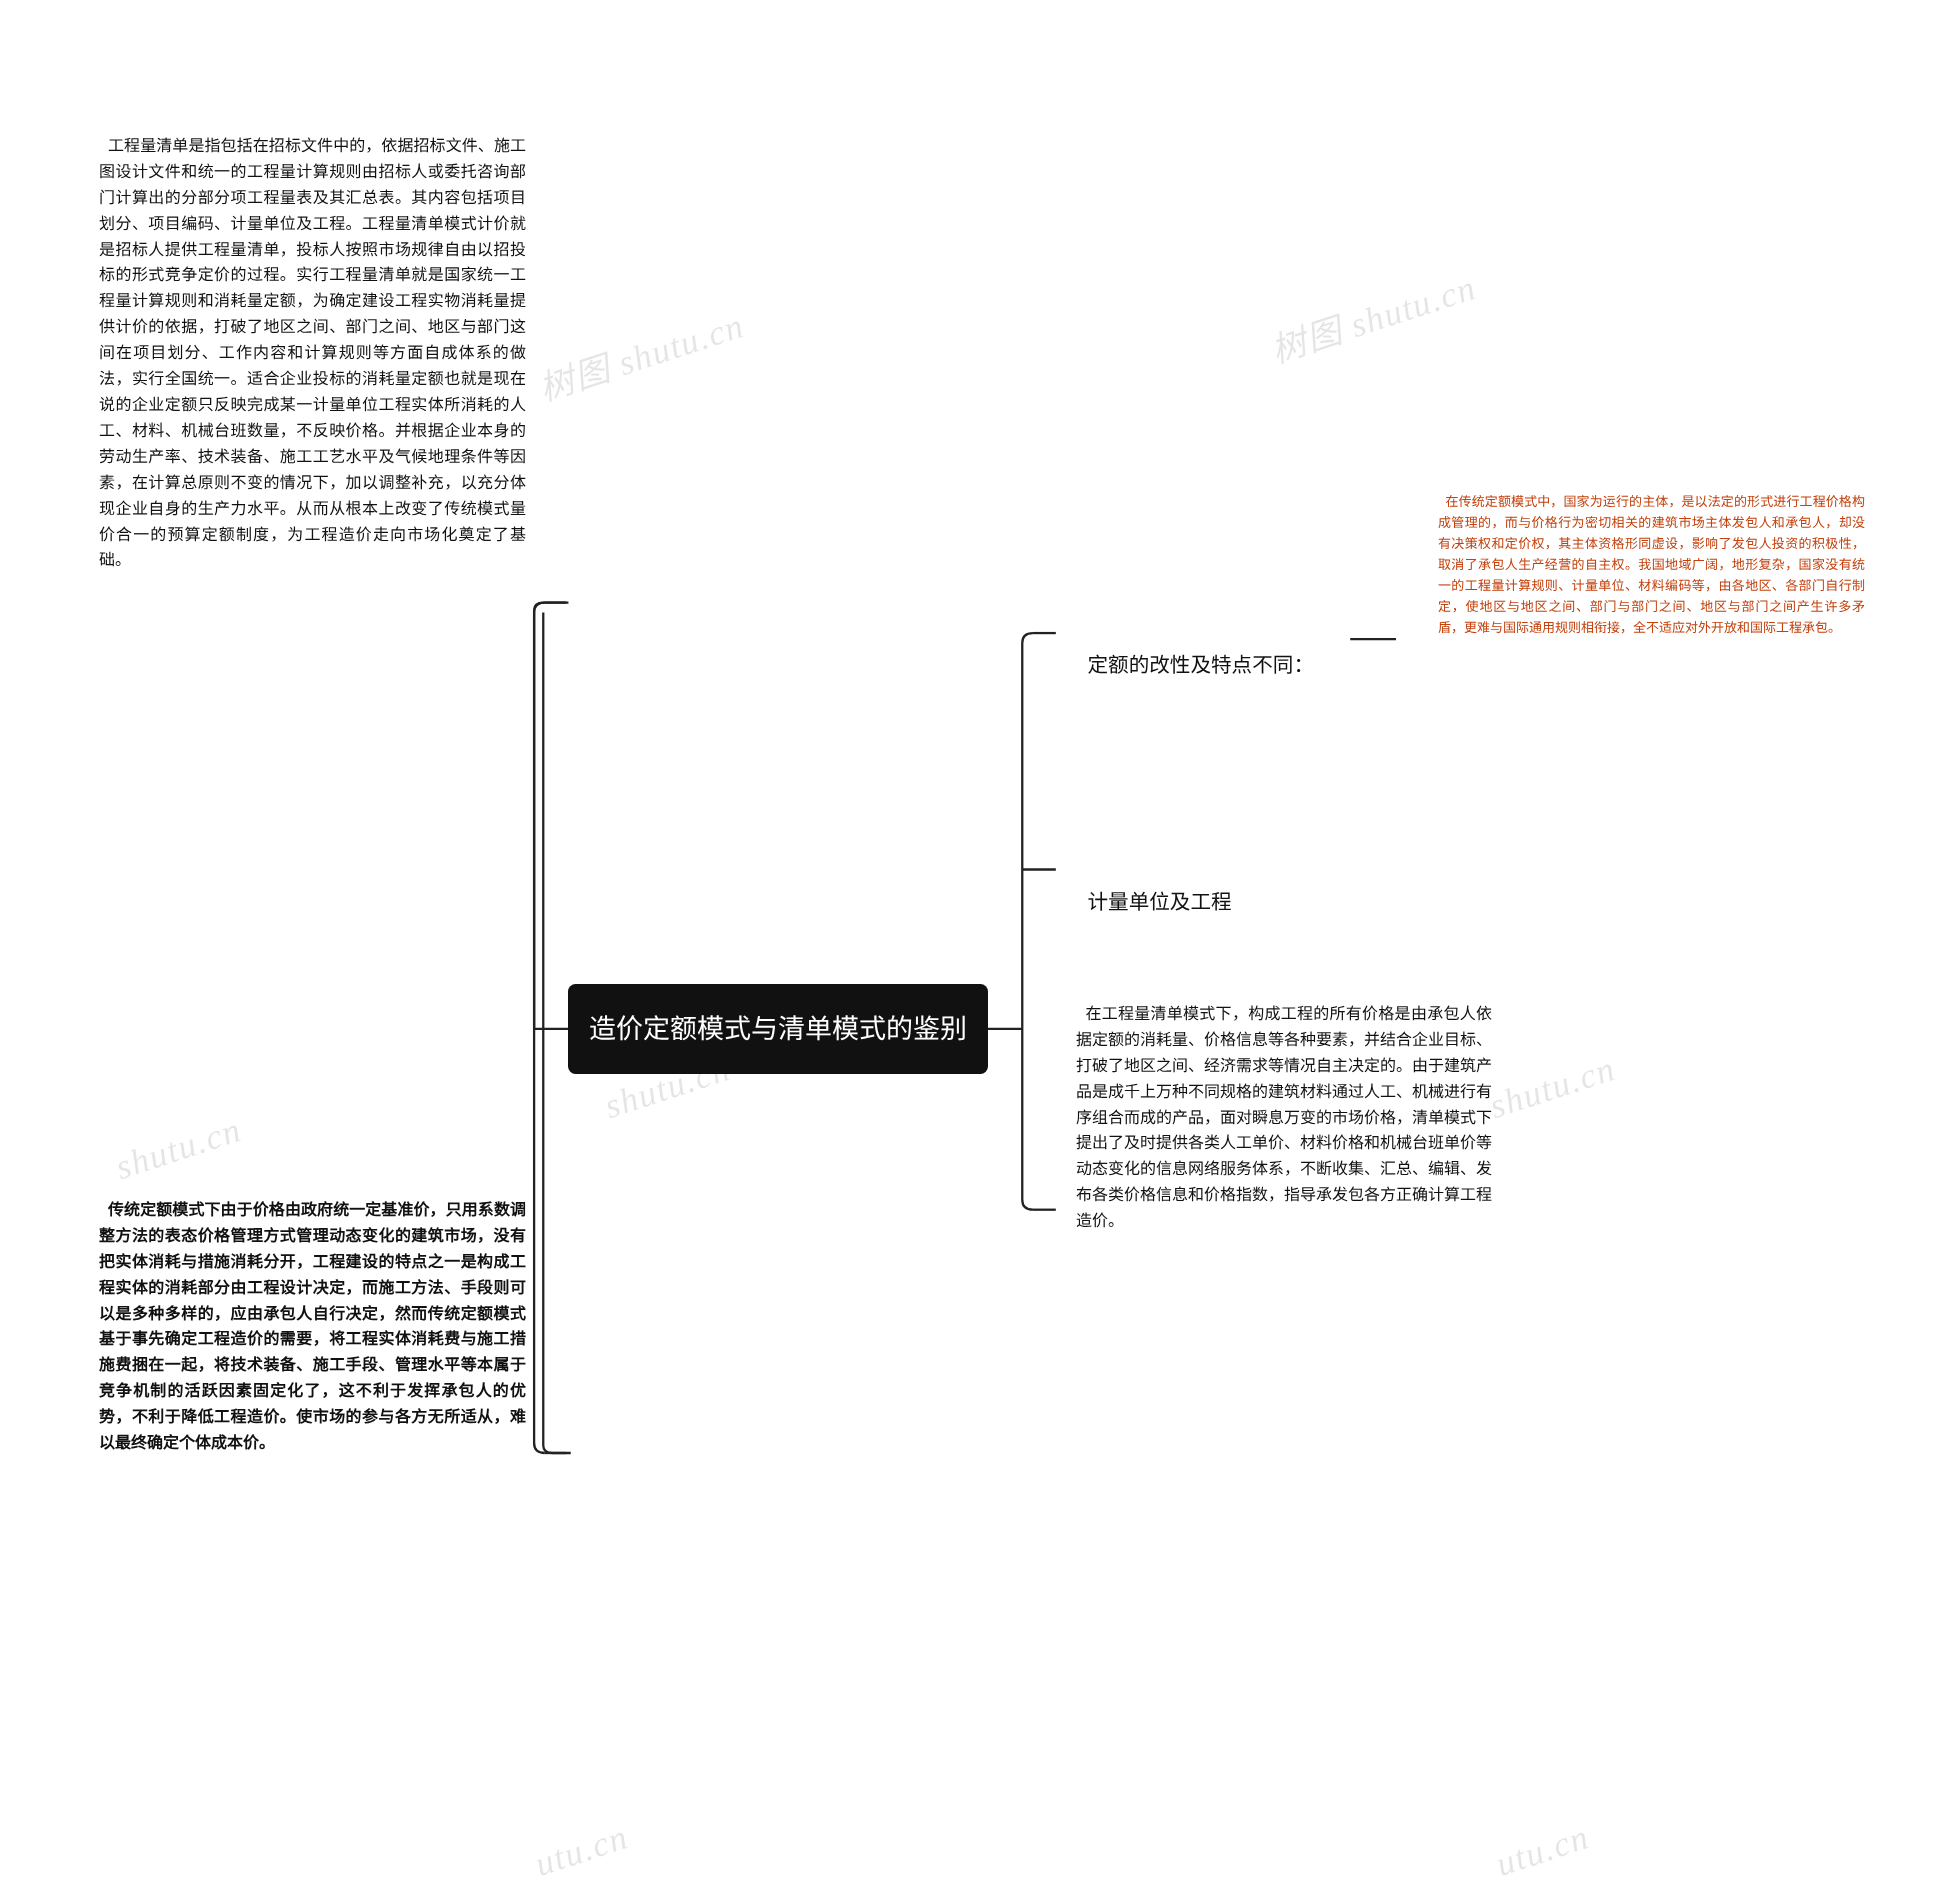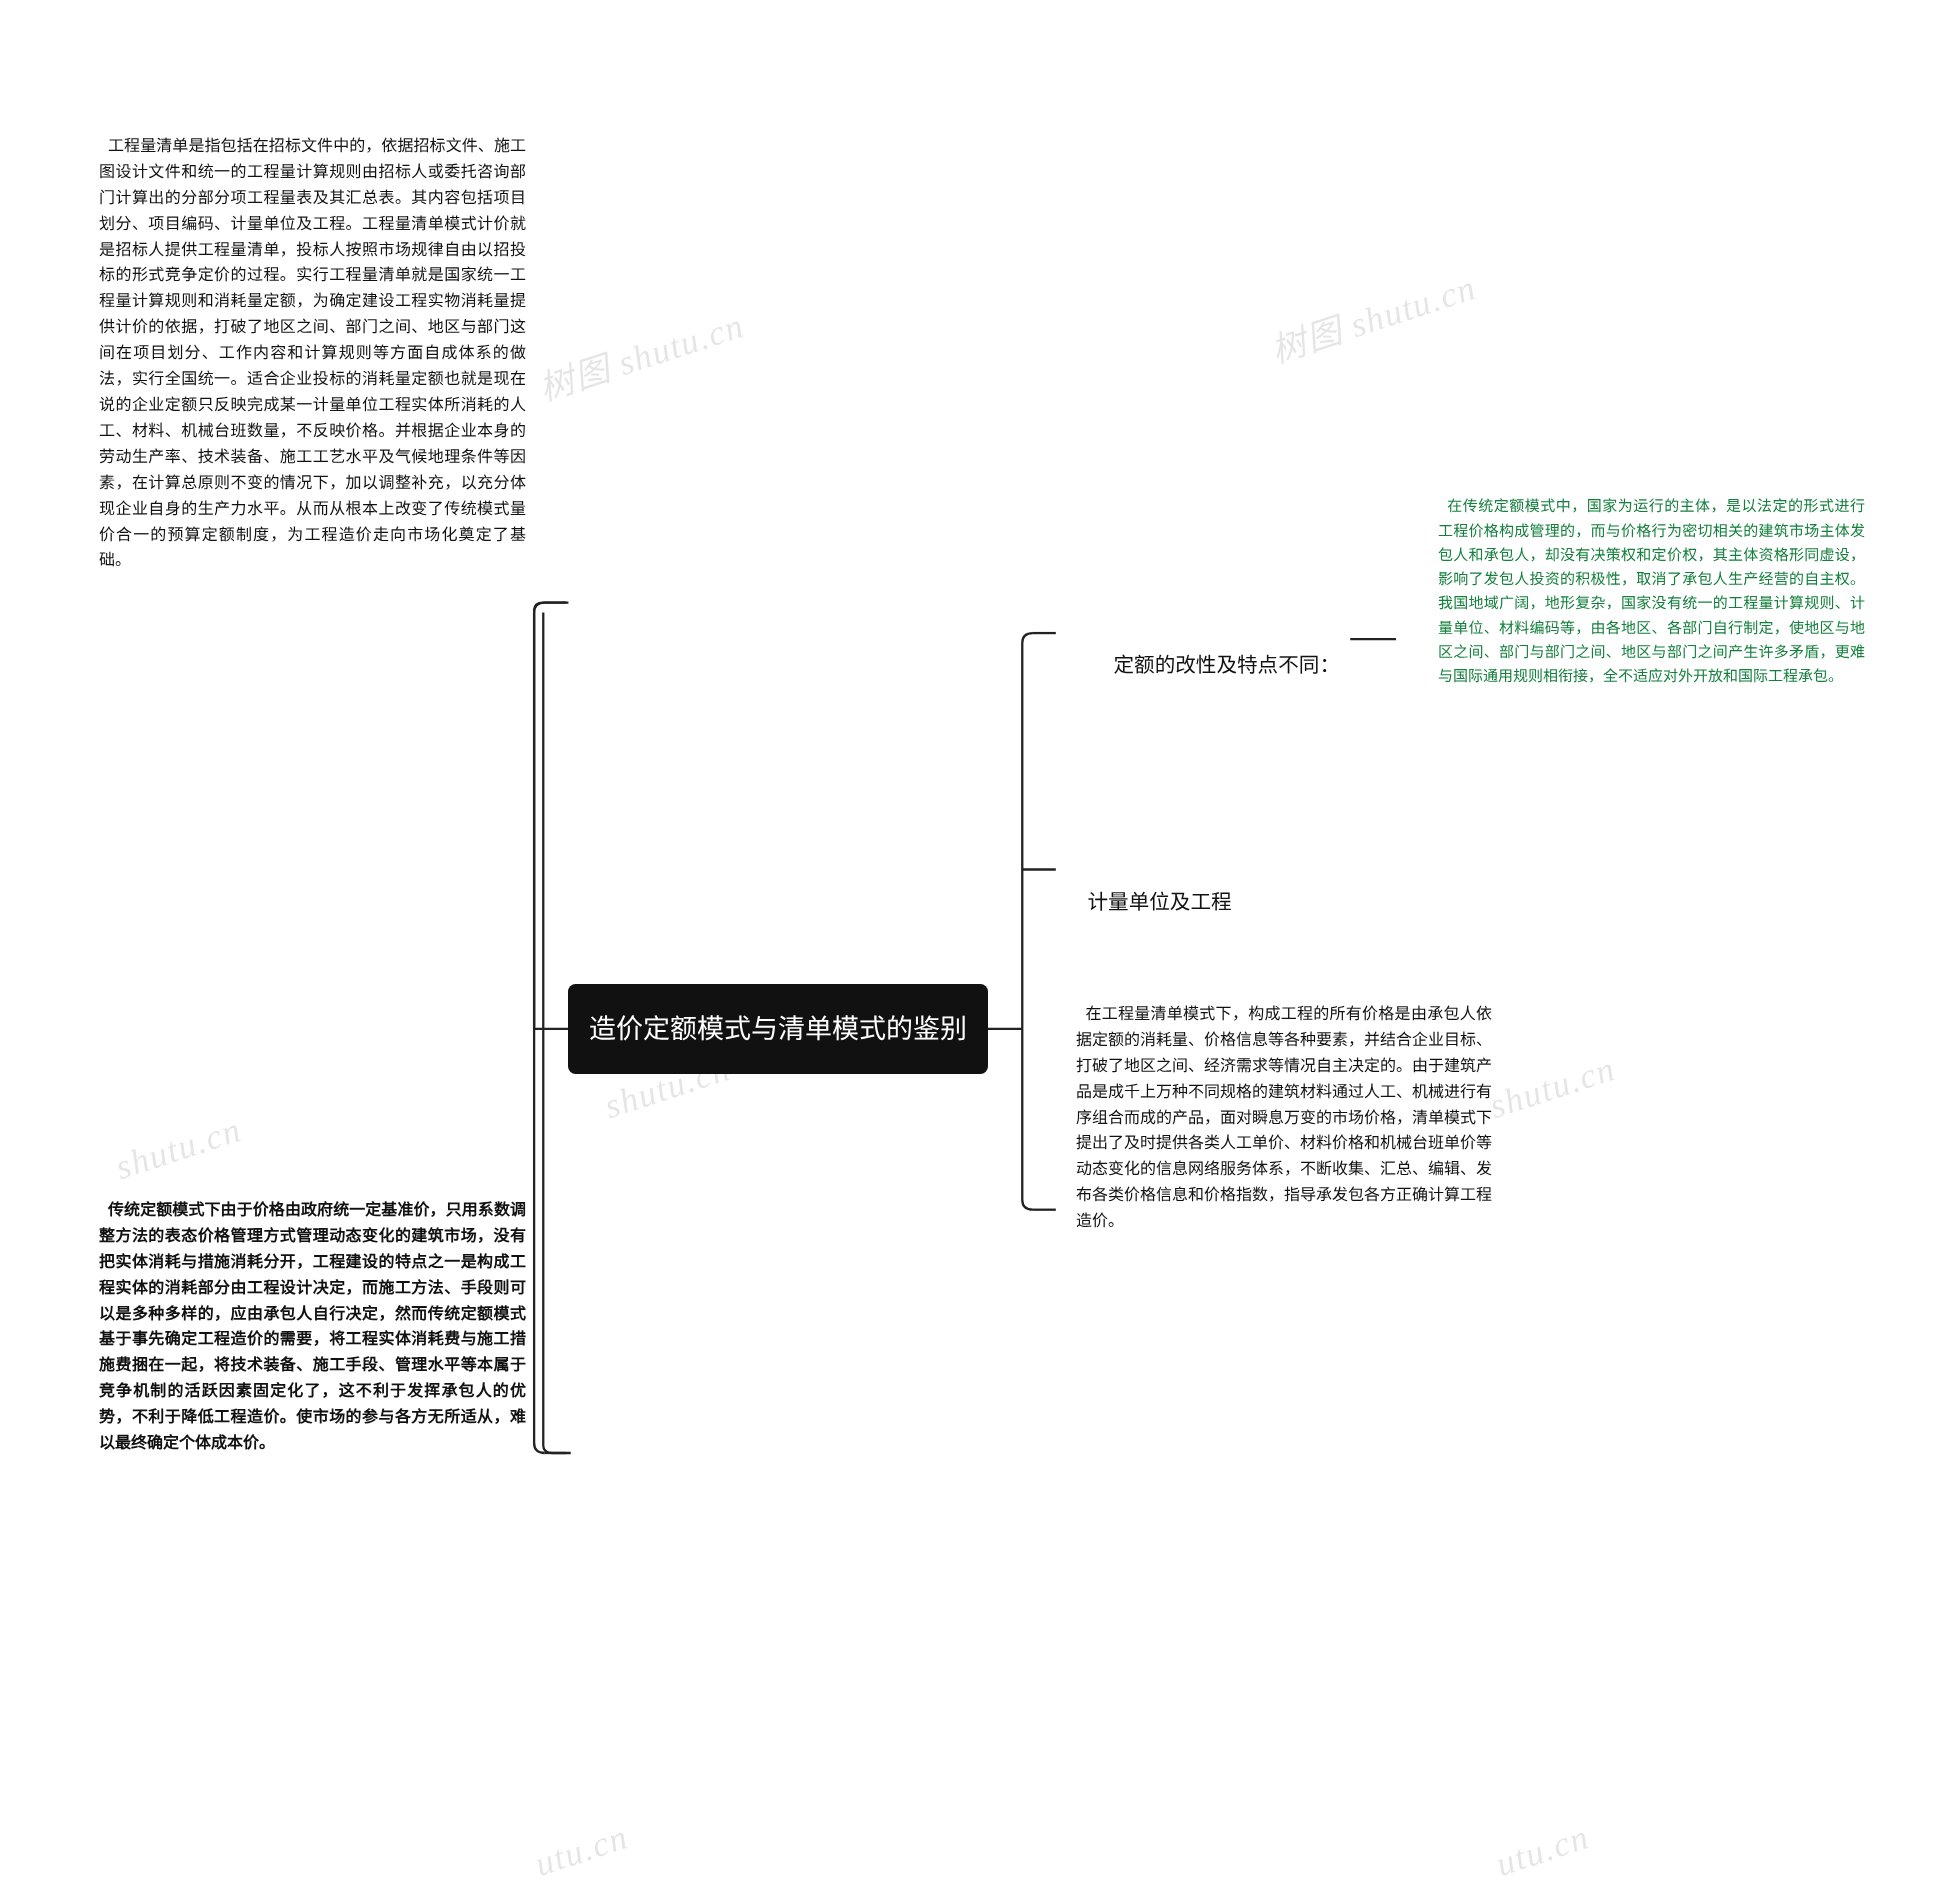--- a/index.html
+++ b/index.html
@@ -63,24 +63,24 @@
   .branch-label {
     position: absolute;
     font-size: 20.6px;
     line-height: 1.5;
     color: #111111;
     white-space: pre-wrap;
   }
 
   .small-block {
     position: absolute;
-    font-size: 15px;
+    font-size: 13px;
     line-height: 1.62;
     text-align: justify;
-    color: #15803d;
+    color: #c2410c;
     white-space: pre-wrap;
   }
 
   
   svg.connectors {
     position: absolute;
     left: 0;
     top: 0;
     width: 1953px;
     height: 1887px;
@@ -128,21 +128,21 @@
 </div>
 
 <div class="tblock" style="left:99px; top:107px; width:427px;">
   <span>工程量清单是指包括在招标文件中的，依据招标文件、施工图设计文件和统一的工程量计算规则由招标人或委托咨询部门计算出的分部分项工程量表及其汇总表。其内容包括项目划分、项目编码、计量单位及工程。工程量清单模式计价就是招标人提供工程量清单，投标人按照市场规律自由以招投标的形式竞争定价的过程。实行工程量清单就是国家统一工程量计算规则和消耗量定额，为确定建设工程实物消耗量提供计价的依据，打破了地区之间、部门之间、地区与部门这间在项目划分、工作内容和计算规则等方面自成体系的做法，实行全国统一。适合企业投标的消耗量定额也就是现在说的企业定额只反映完成某一计量单位工程实体所消耗的人工、材料、机械台班数量，不反映价格。并根据企业本身的劳动生产率、技术装备、施工工艺水平及气候地理条件等因素，在计算总原则不变的情况下，加以调整补充，以充分体现企业自身的生产力水平。从而从根本上改变了传统模式量价合一的预算定额制度，为工程造价走向市场化奠定了基础。</span>
 </div>
 
 <div class="tblock" style="left:99px; top:1171px; width:427px;font-weight:bold;">
   <span>传统定额模式下由于价格由政府统一定基准价，只用系数调整方法的表态价格管理方式管理动态变化的建筑市场，没有把实体消耗与措施消耗分开，工程建设的特点之一是构成工程实体的消耗部分由工程设计决定，而施工方法、手段则可以是多种多样的，应由承包人自行决定，然而传统定额模式基于事先确定工程造价的需要，将工程实体消耗费与施工措施费捆在一起，将技术装备、施工手段、管理水平等本属于竞争机制的活跃因素固定化了，这不利于发挥承包人的优势，不利于降低工程造价。使市场的参与各方无所适从，难以最终确定个体成本价。</span>
 </div>
 
-<div class="branch-label" style="left:1076px; top:619px; width:290px;text-align:center;">
+<div class="branch-label" style="left:1076px; top:619px; width:290px;">
   <span>定额的改性及特点不同：</span>
 </div>
 
 <div class="small-block" style="left:1438px; top:470px; width:427px;">
   <span>在传统定额模式中，国家为运行的主体，是以法定的形式进行工程价格构成管理的，而与价格行为密切相关的建筑市场主体发包人和承包人，却没有决策权和定价权，其主体资格形同虚设，影响了发包人投资的积极性，取消了承包人生产经营的自主权。我国地域广阔，地形复杂，国家没有统一的工程量计算规则、计量单位、材料编码等，由各地区、各部门自行制定，使地区与地区之间、部门与部门之间、地区与部门之间产生许多矛盾，更难与国际通用规则相衔接，全不适应对外开放和国际工程承包。</span>
 </div>
 
 <div class="branch-label" style="left:1076px; top:856px; width:305px;">
   <span>计量单位及工程</span>
 </div>

